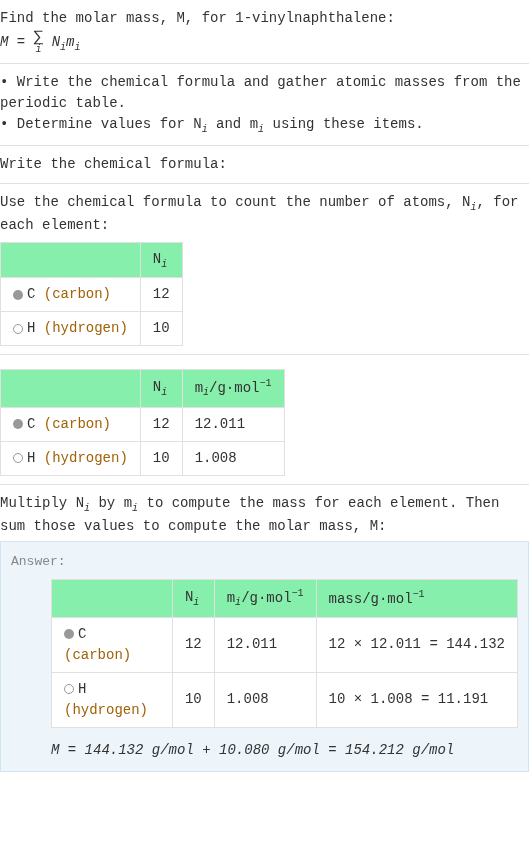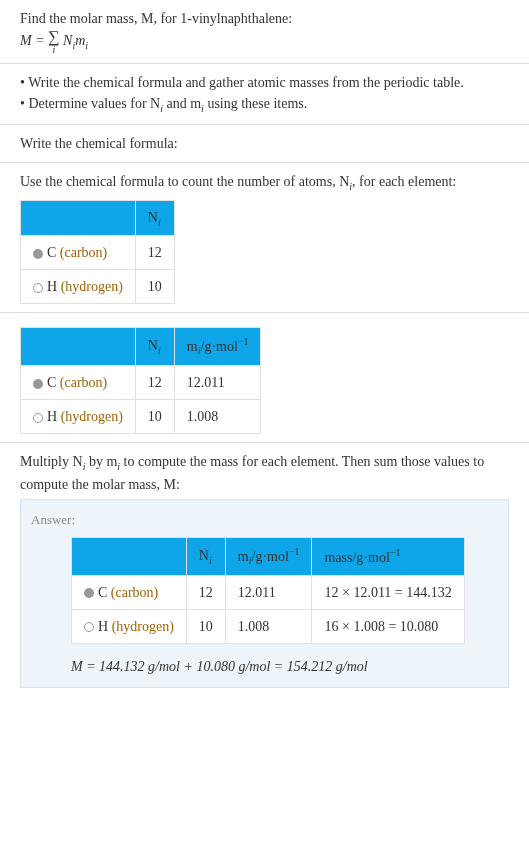--- a/index.html
+++ b/index.html
@@ -9,22 +9,23 @@
     }
     body {
       font-family: Georgia, 'Times New Roman', serif;
       background: #ffffff;
       color: #333333;
       font-size: 14px;
       line-height: 1.5;
       width: 529px;
     }
     .section {
-      padding: 8px 20px;
+      padding: 8px 0;
       border-bottom: 1px solid #e0e0e0;
+      font-family: Liberation Mono, monospace;
     }
     .section:last-child {
       border-bottom: none;
     }
     .formula-line {
       font-style: italic;
     }
     .formula-line .var {
       font-style: italic;
     }
@@ -61,21 +62,21 @@
       border-collapse: collapse;
       margin-top: 6px;
     }
     th, td {
       border: 1px solid #e0e0e0;
       padding: 6px 12px;
       text-align: left;
       font-weight: normal;
     }
     th {
-      background: #0ea5e9;
+      background: #86efac;
     }
     .element-marker {
       display: inline-block;
       width: 10px;
       height: 10px;
       border-radius: 50%;
       margin-right: 4px;
       vertical-align: middle;
     }
     .marker-filled {
@@ -200,21 +201,21 @@
       <tr>
         <td><span class="element-marker marker-filled"></span><span class="element-sym">C</span> <span class="element-name">(carbon)</span></td>
         <td>12</td>
         <td>12.011</td>
         <td class="nowrap">12 × 12.011 = 144.132</td>
       </tr>
       <tr>
         <td><span class="element-marker marker-empty"></span><span class="element-sym">H</span> <span class="element-name">(hydrogen)</span></td>
         <td>10</td>
         <td>1.008</td>
-        <td class="nowrap">16 × 1.008 = 10.080</td>
+        <td class="nowrap">10 × 1.008 = 11.191</td>
       </tr>
     </tbody>
       </table>
     <div class="final-line">
       <span class="var">M</span> = 144.132 g/mol + 10.080 g/mol = 154.212 g/mol
     </div>
   </div>
 </div>
 
 </body></html>

